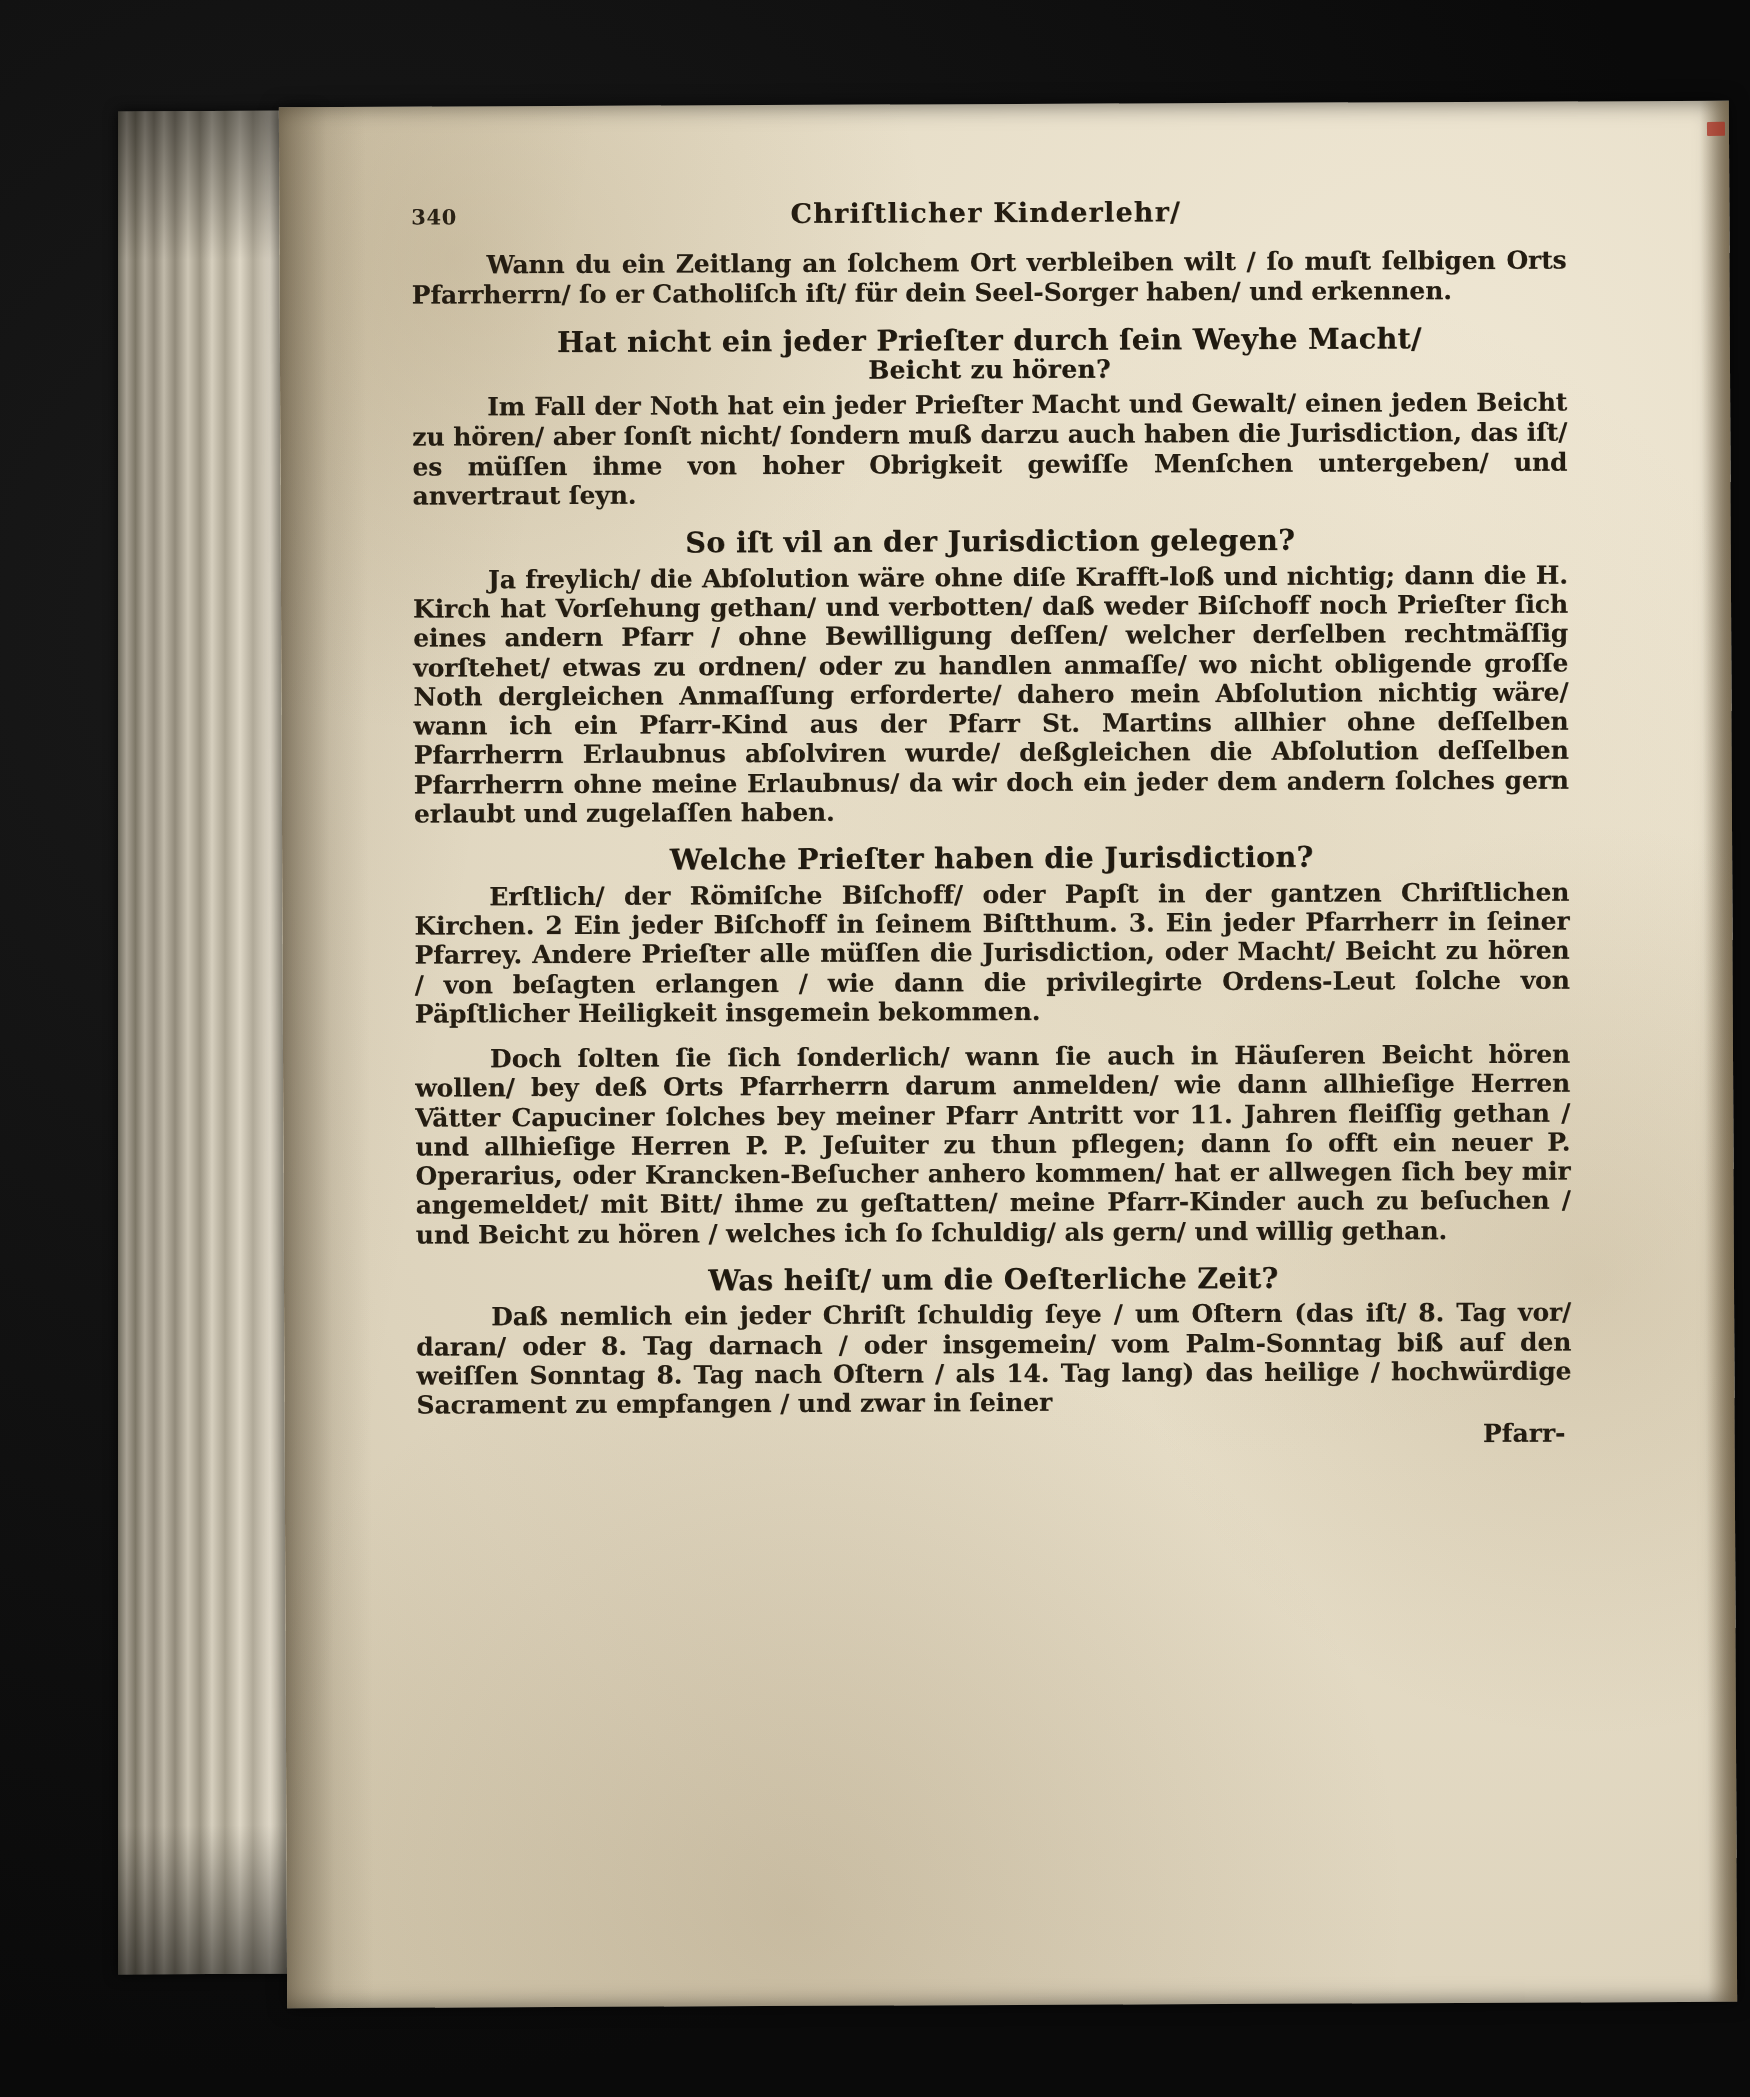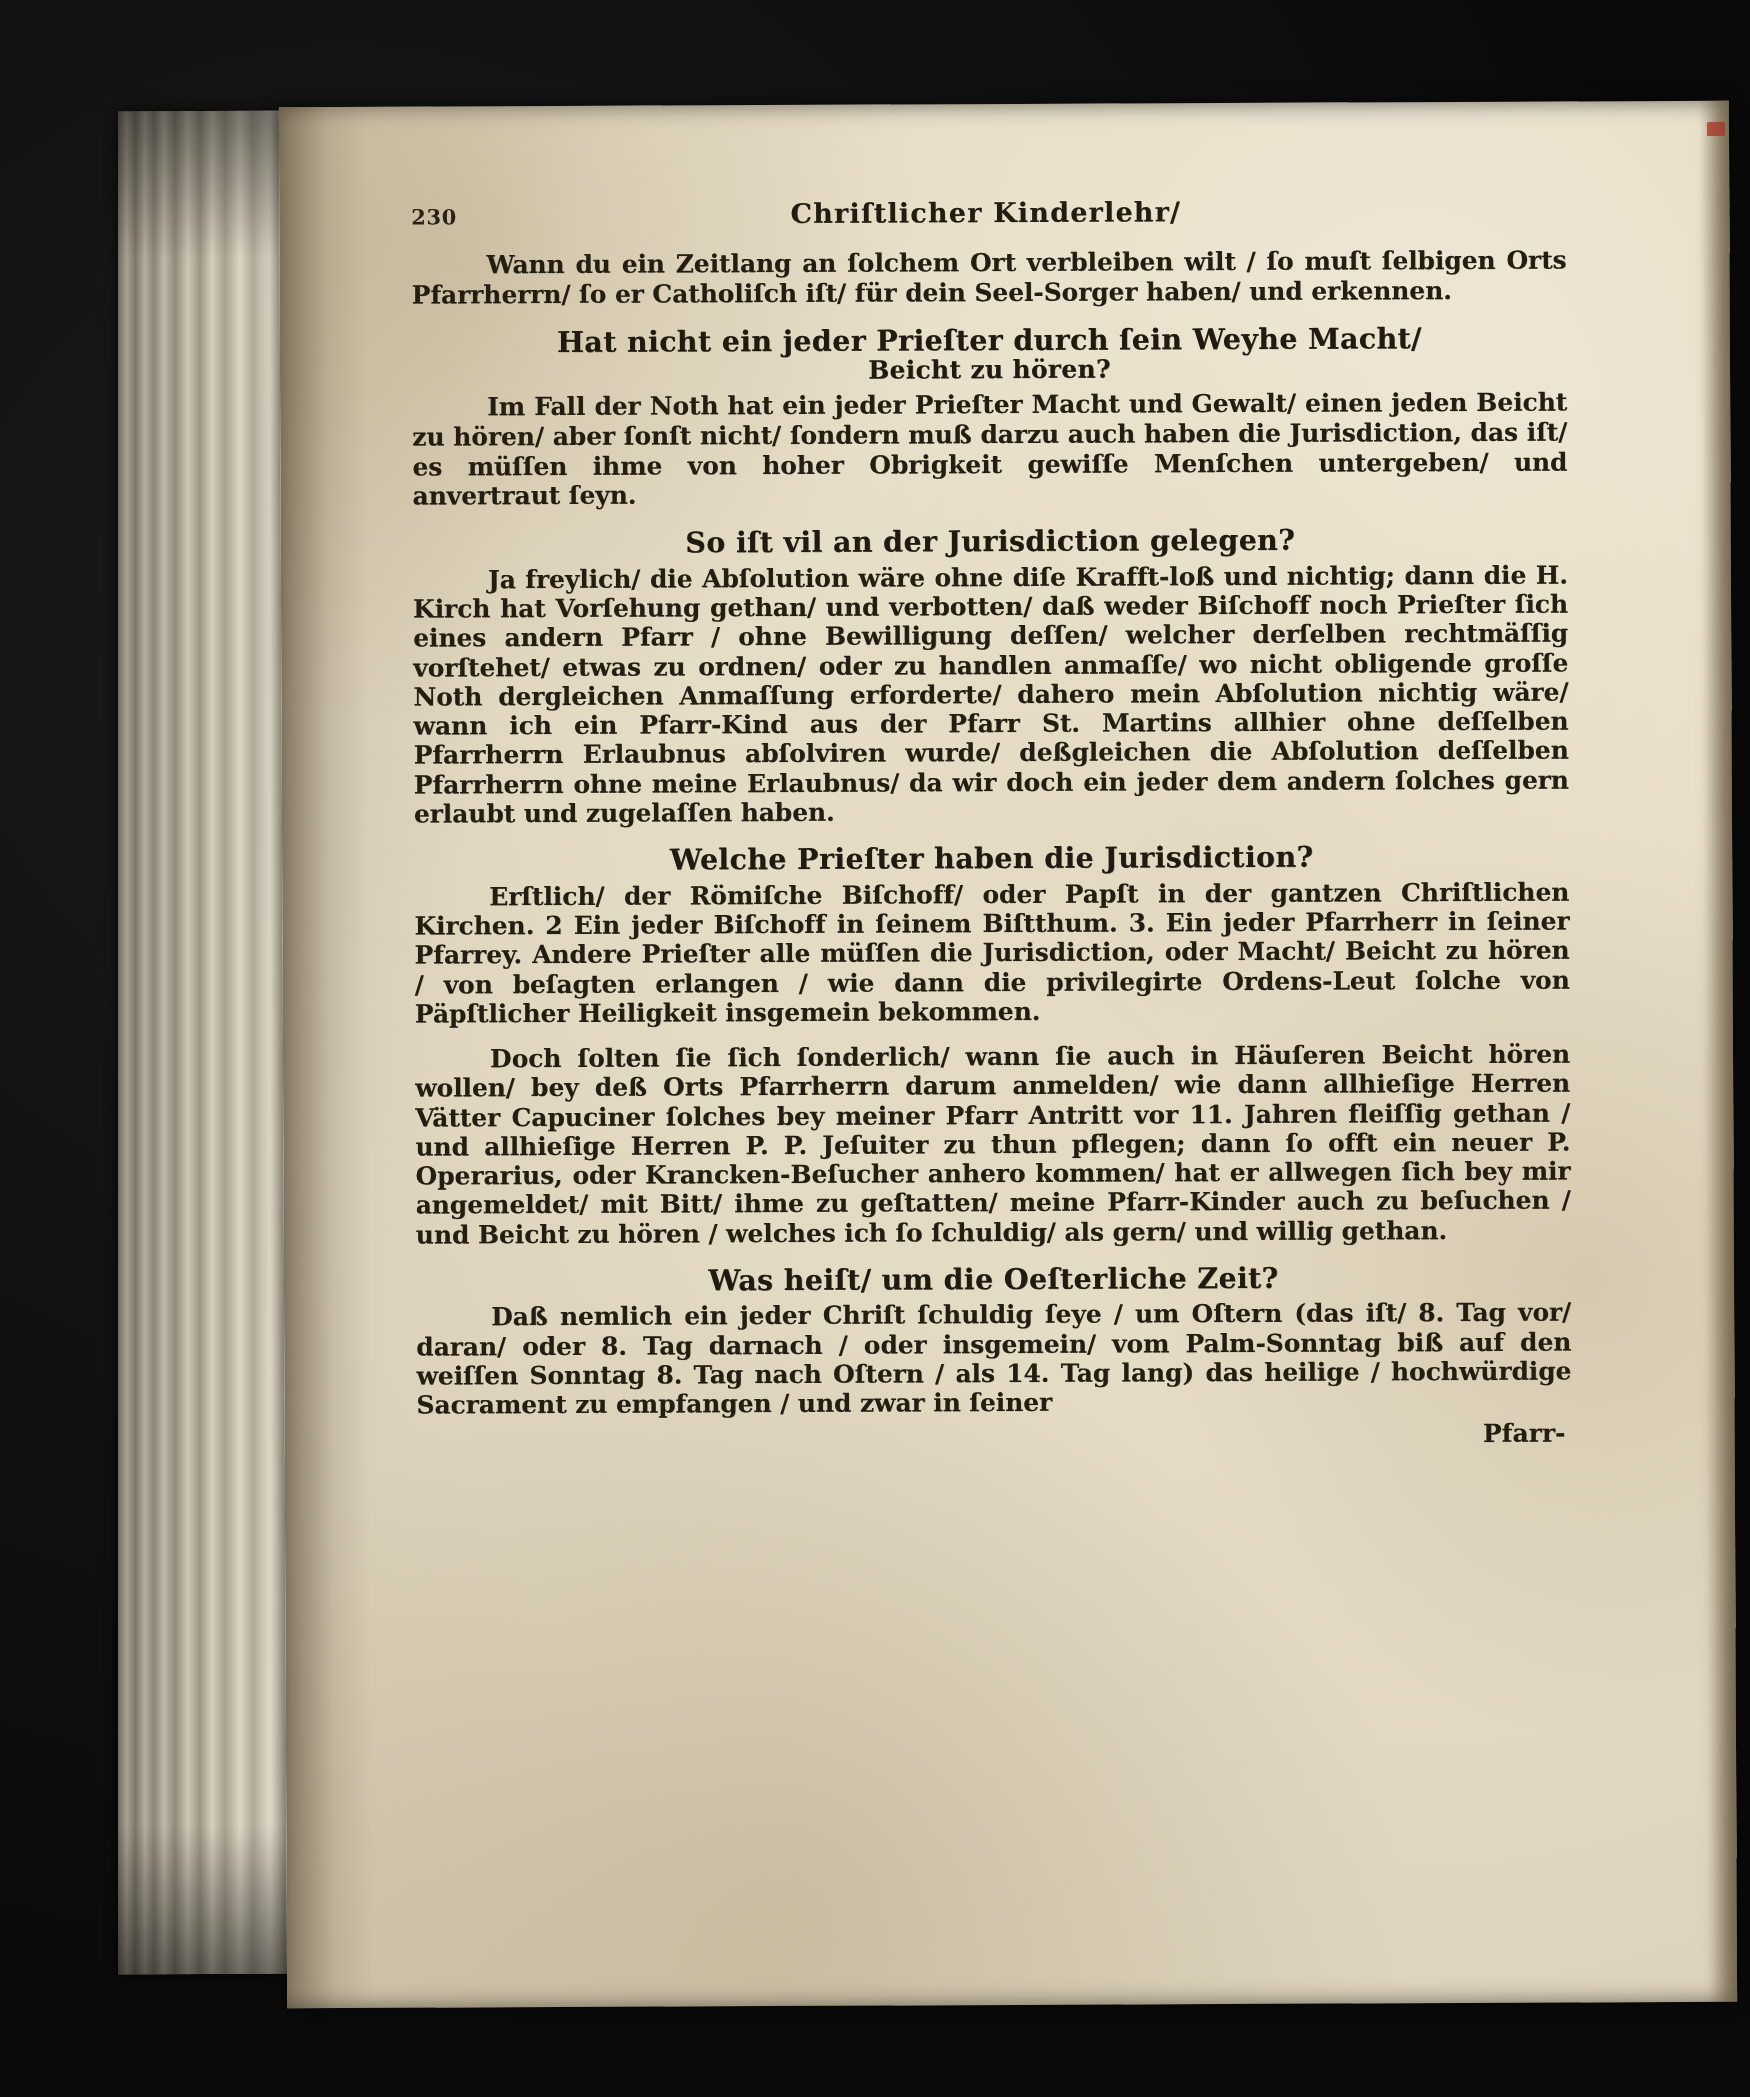--- a/index.html
+++ b/index.html
@@ -190,21 +190,21 @@
 
   <div class="book-edge"></div>
 
   <div class="page">
     <div class="edge-stain"></div>
     <div class="red-mark"></div>
 
     <div class="textblock">
 
       <div class="headline-row">
-        <div class="folio">230</div>
+        <div class="folio">340</div>
         <div class="running-title">Chriſtlicher Kinderlehr/</div>
       </div>
 
       <p class="body">Wann du ein Zeitlang an ſolchem Ort verbleiben wilt / ſo muſt ſelbigen Orts Pfarrherrn/ ſo er Catholiſch iſt/ für dein Seel-Sorger haben/ und erkennen.</p>
 
       <h2 class="question">
         <span>Hat nicht ein jeder Prieſter durch ſein Weyhe Macht/</span>
         <span class="sub">Beicht zu hören?</span>
       </h2>
 

